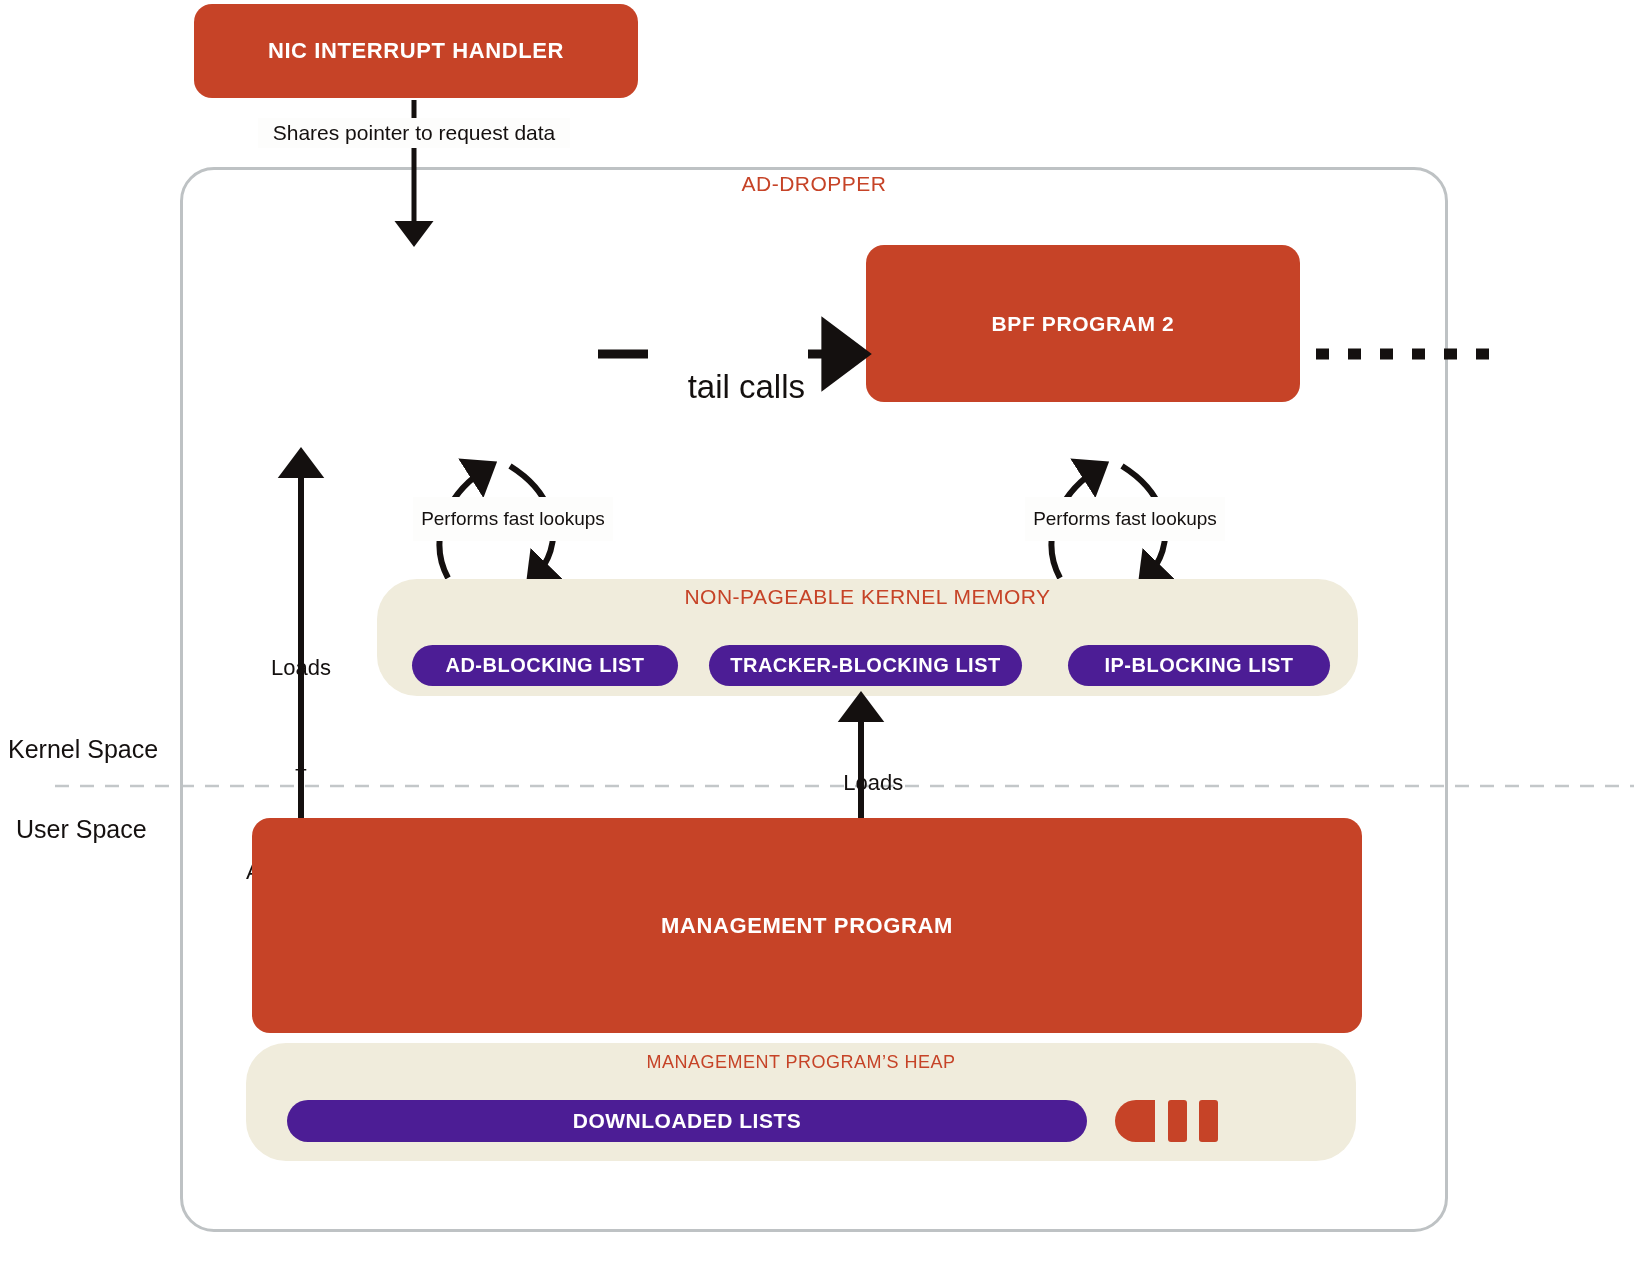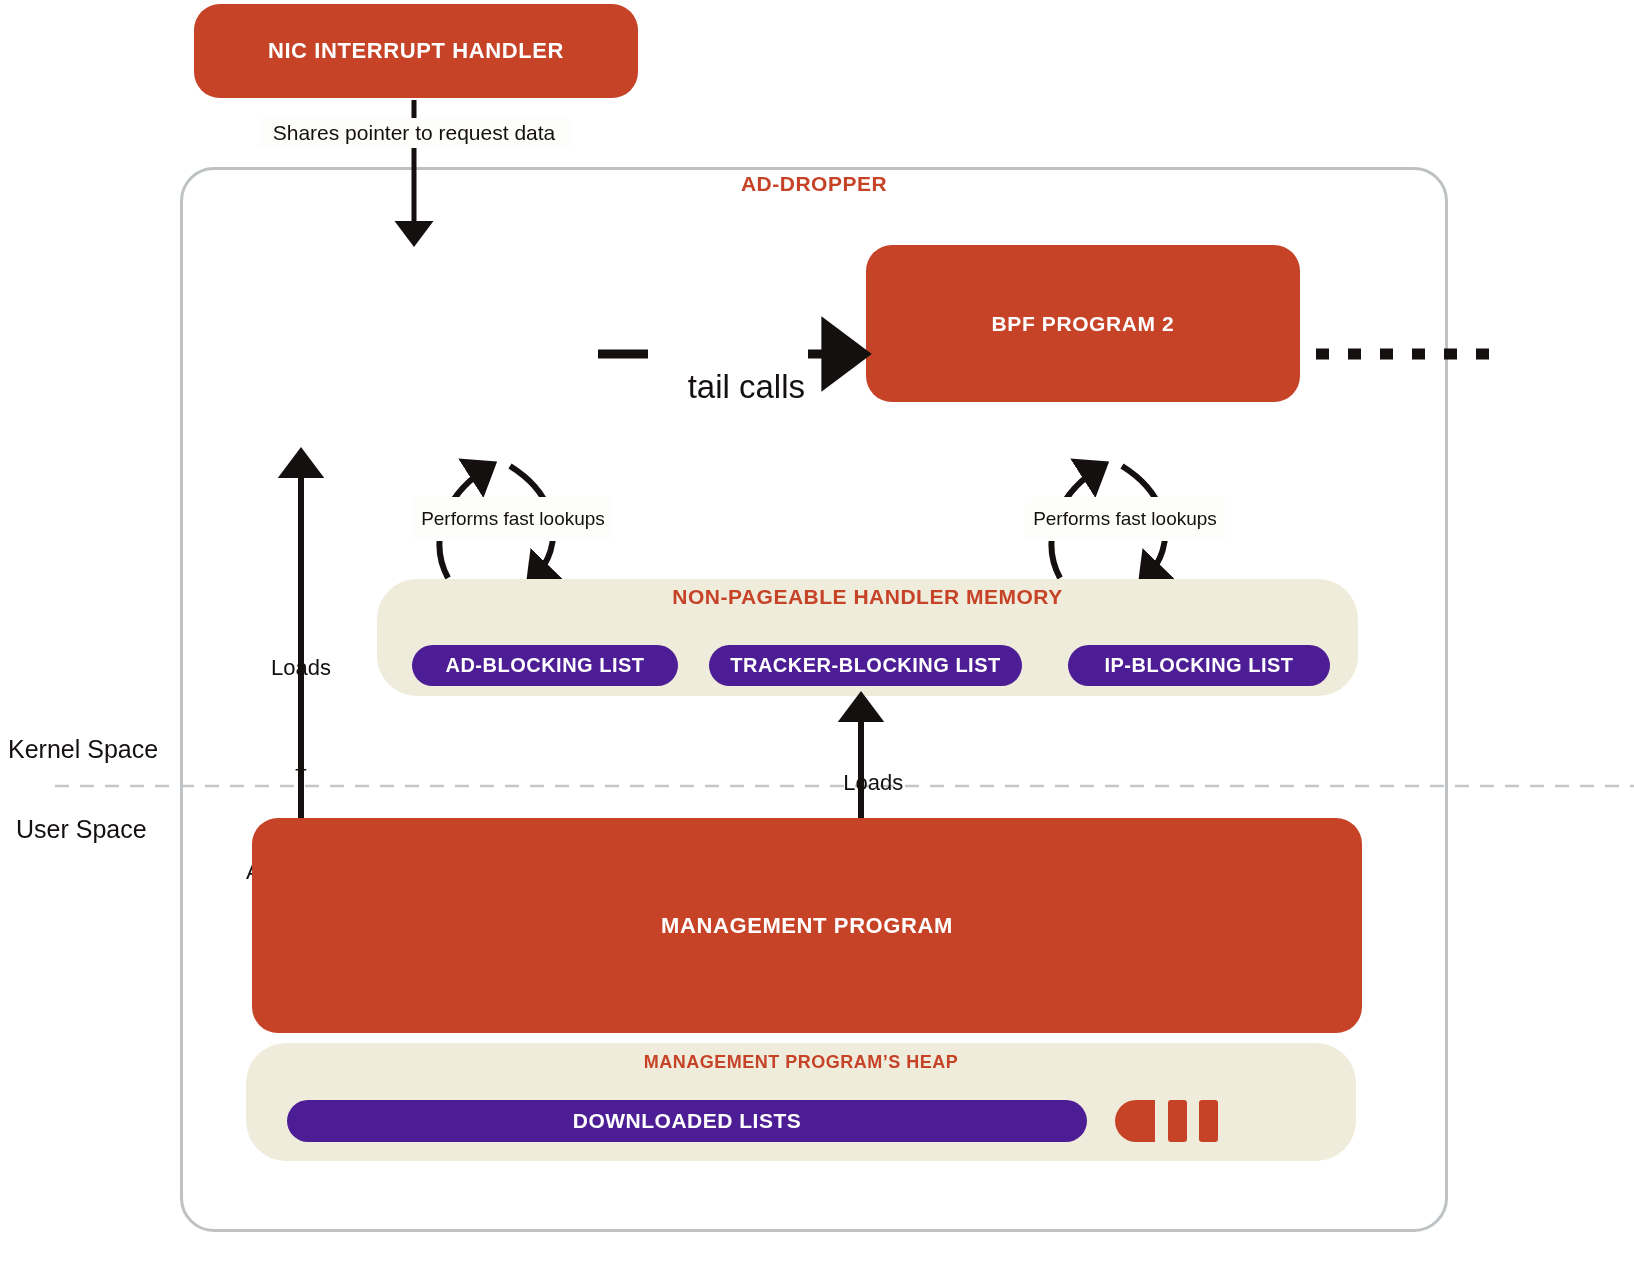--- a/index.html
+++ b/index.html
@@ -15,38 +15,38 @@
     width: 1634px;
     height: 1264px;
     background: #ffffff;
     overflow: hidden;
   }
   .abs { position: absolute; }
 
   
   .obox {
     background: #C64327;
-    border-radius: 26px;
+    border-radius: 18px;
     color: #ffffff;
     display: flex;
     align-items: center;
     justify-content: center;
     text-align: center;
     font-weight: bold;
     letter-spacing: 0.6px;
   }
 
   
   .cream {
     background: #F0ECDC;
     border-radius: 40px;
   }
   .panel-title {
     color: #C64327;
-    font-weight: bold;
+    font-weight: normal;
     text-align: center;
     letter-spacing: 0.5px;
     width: 100%;
   }
 
   
   .pill {
     background: #4c1d95;
     color: #ffffff;
     border-radius: 999px;
@@ -164,21 +164,21 @@
 
   <div class="abs label" style="left:201px; top:583px; width:200px; text-align:center; font-size:22px; line-height:34px;">
     <div>Loads</div>
     <div>+</div>
     <div>Attaches to</div>
     <div>XDP</div>
   </div>
 
   <div class="abs cream" style="left:377px; top:579px; width:981px; height:117px;"></div>
 
-  <div class="abs panel-title" style="left:377px; top:585px; width:981px; font-size:21px;">NON-PAGEABLE HANDLER MEMORY</div>
+  <div class="abs panel-title" style="left:377px; top:585px; width:981px; font-size:21px;">NON-PAGEABLE KERNEL MEMORY</div>
 
   <div class="abs pill" style="left:412px; top:645px; width:266px; height:41px; font-size:20px;">
     <span>AD-BLOCKING LIST</span>
   </div>
 
   <div class="abs pill" style="left:709px; top:645px; width:313px; height:41px; font-size:20px;">
     <span>TRACKER-BLOCKING LIST</span>
   </div>
 
   <div class="abs pill" style="left:1068px; top:645px; width:262px; height:41px; font-size:20px;">

